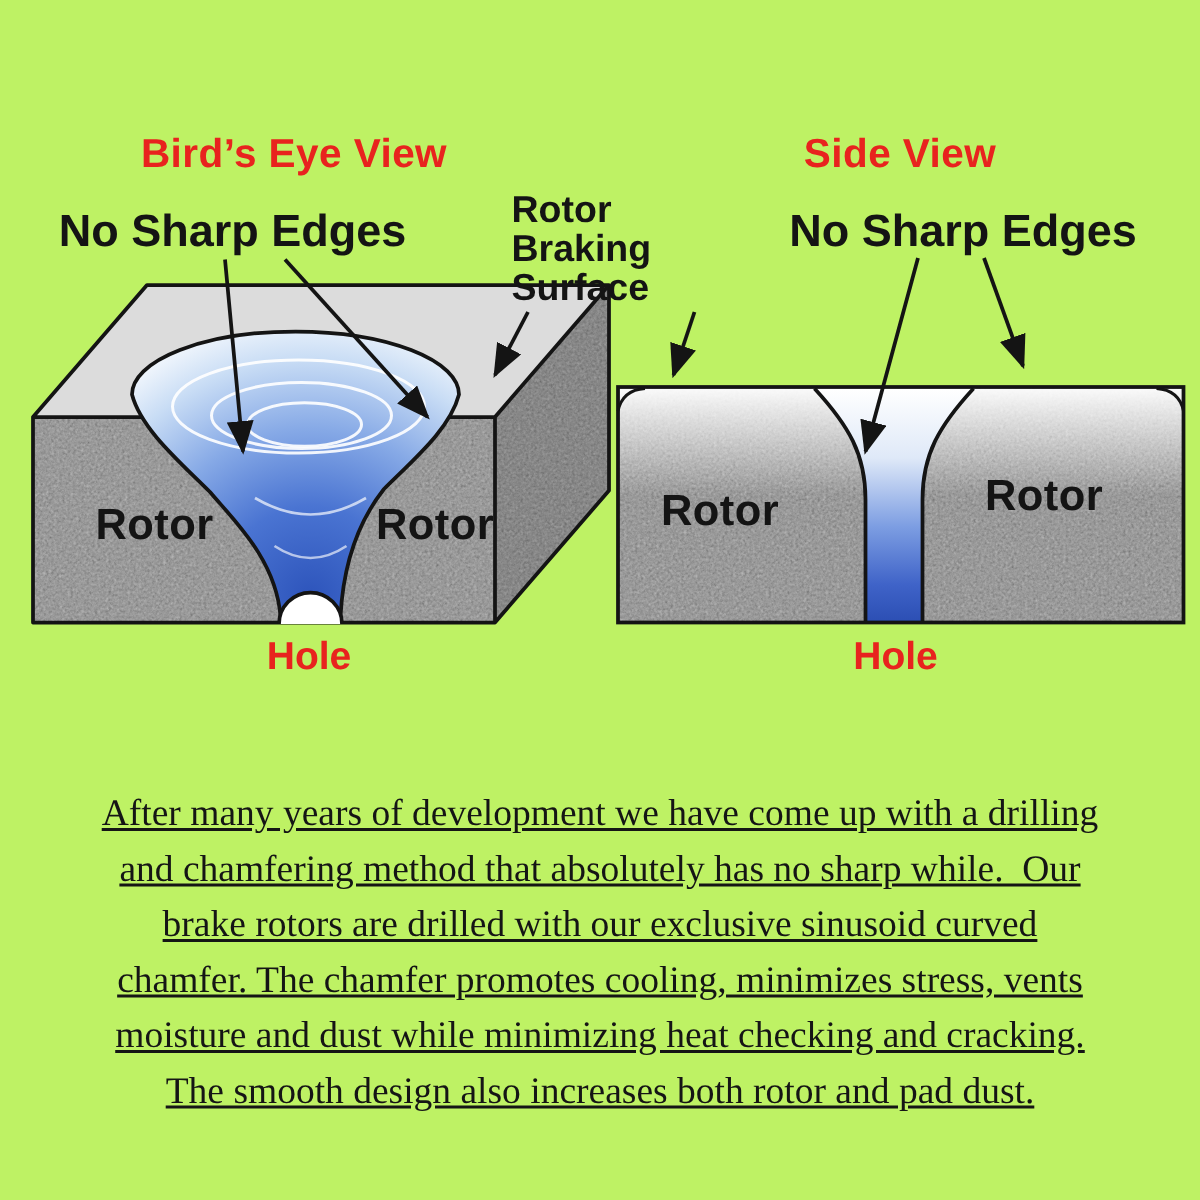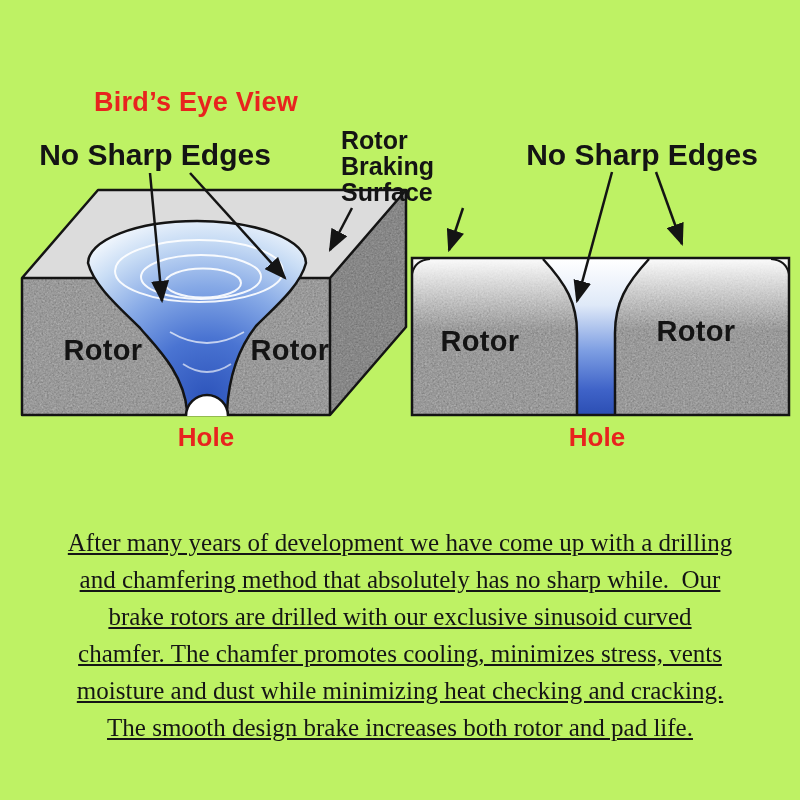--- a/index.html
+++ b/index.html
@@ -89,20 +89,21 @@
       <path d="M 150,173 L 162,301" marker-end="url(#ah)"></path>
       <path d="M 190,173 L 285,278" marker-end="url(#ah)"></path>
       <path d="M 352,208 L 330,250" marker-end="url(#ah)"></path>
       <path d="M 463,208 L 449,250" marker-end="url(#ah)"></path>
       <path d="M 612,172 L 577,301" marker-end="url(#ah)"></path>
       <path d="M 656,172 L 682,244" marker-end="url(#ah)"></path>
     </g>
   </svg>
 
   <div class="lbl title red" style="left:196px;top:87px;">Bird’s Eye View</div>
+  <div class="lbl title red" style="left:600px;top:87px;">Side View</div>
 
   <div class="lbl nse" style="left:155px;top:138px;">No Sharp Edges</div>
   <div class="lbl nse" style="left:642px;top:138px;">No Sharp Edges</div>
 
   <div class="callout">
     <div>Rotor</div>
     <div>Braking</div>
     <div>Surface</div>
   </div>
 
@@ -113,16 +114,16 @@
   <div class="lbl rotor" style="left:480px;top:325px;">Rotor</div>
   <div class="lbl rotor" style="left:696px;top:315px;">Rotor</div>
   <div class="lbl hole red" style="left:597px;top:422px;">Hole</div>
 
   <div class="para">
     <div class="para-line">After many years of development we have come up with a drilling</div>
     <div class="para-line">and chamfering method that absolutely has no sharp while.  Our</div>
     <div class="para-line">brake rotors are drilled with our exclusive sinusoid curved</div>
     <div class="para-line">chamfer. The chamfer promotes cooling, minimizes stress, vents</div>
     <div class="para-line">moisture and dust while minimizing heat checking and cracking.</div>
-    <div class="para-line">The smooth design brake increases both rotor and pad life.</div>
+    <div class="para-line">The smooth design also increases both rotor and pad dust.</div>
   </div>
 
 </div>
 
 </body></html>

